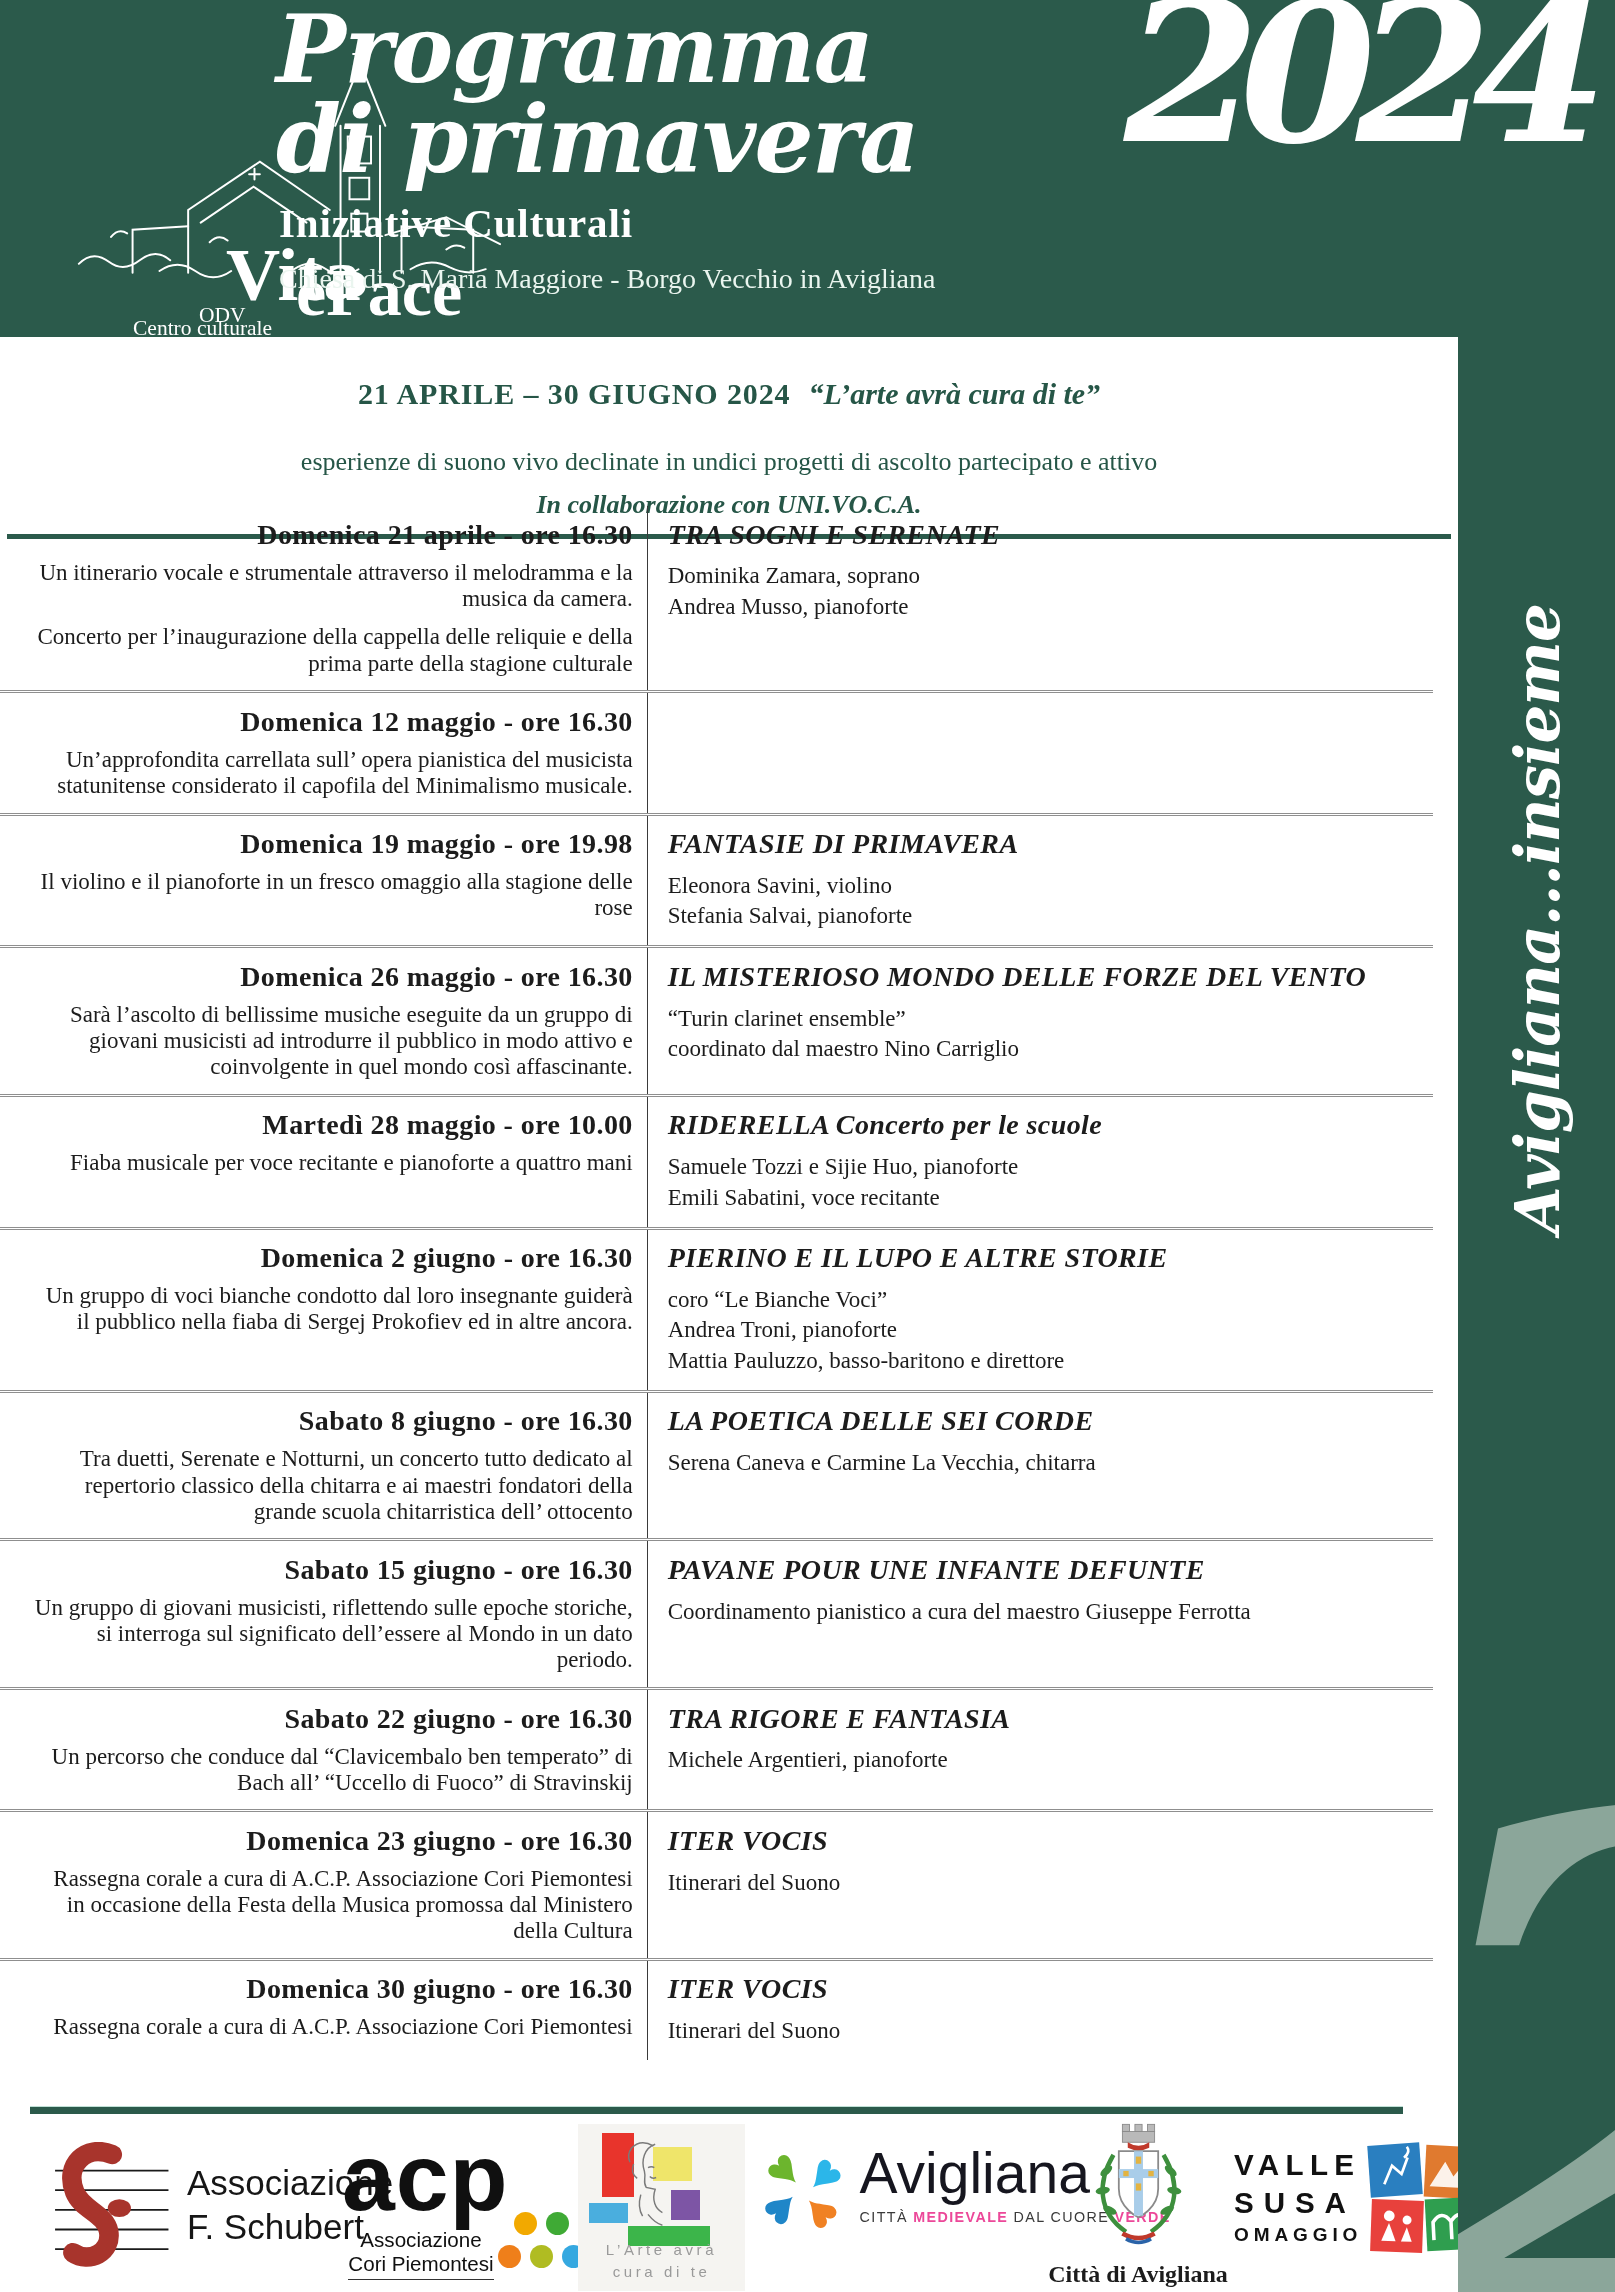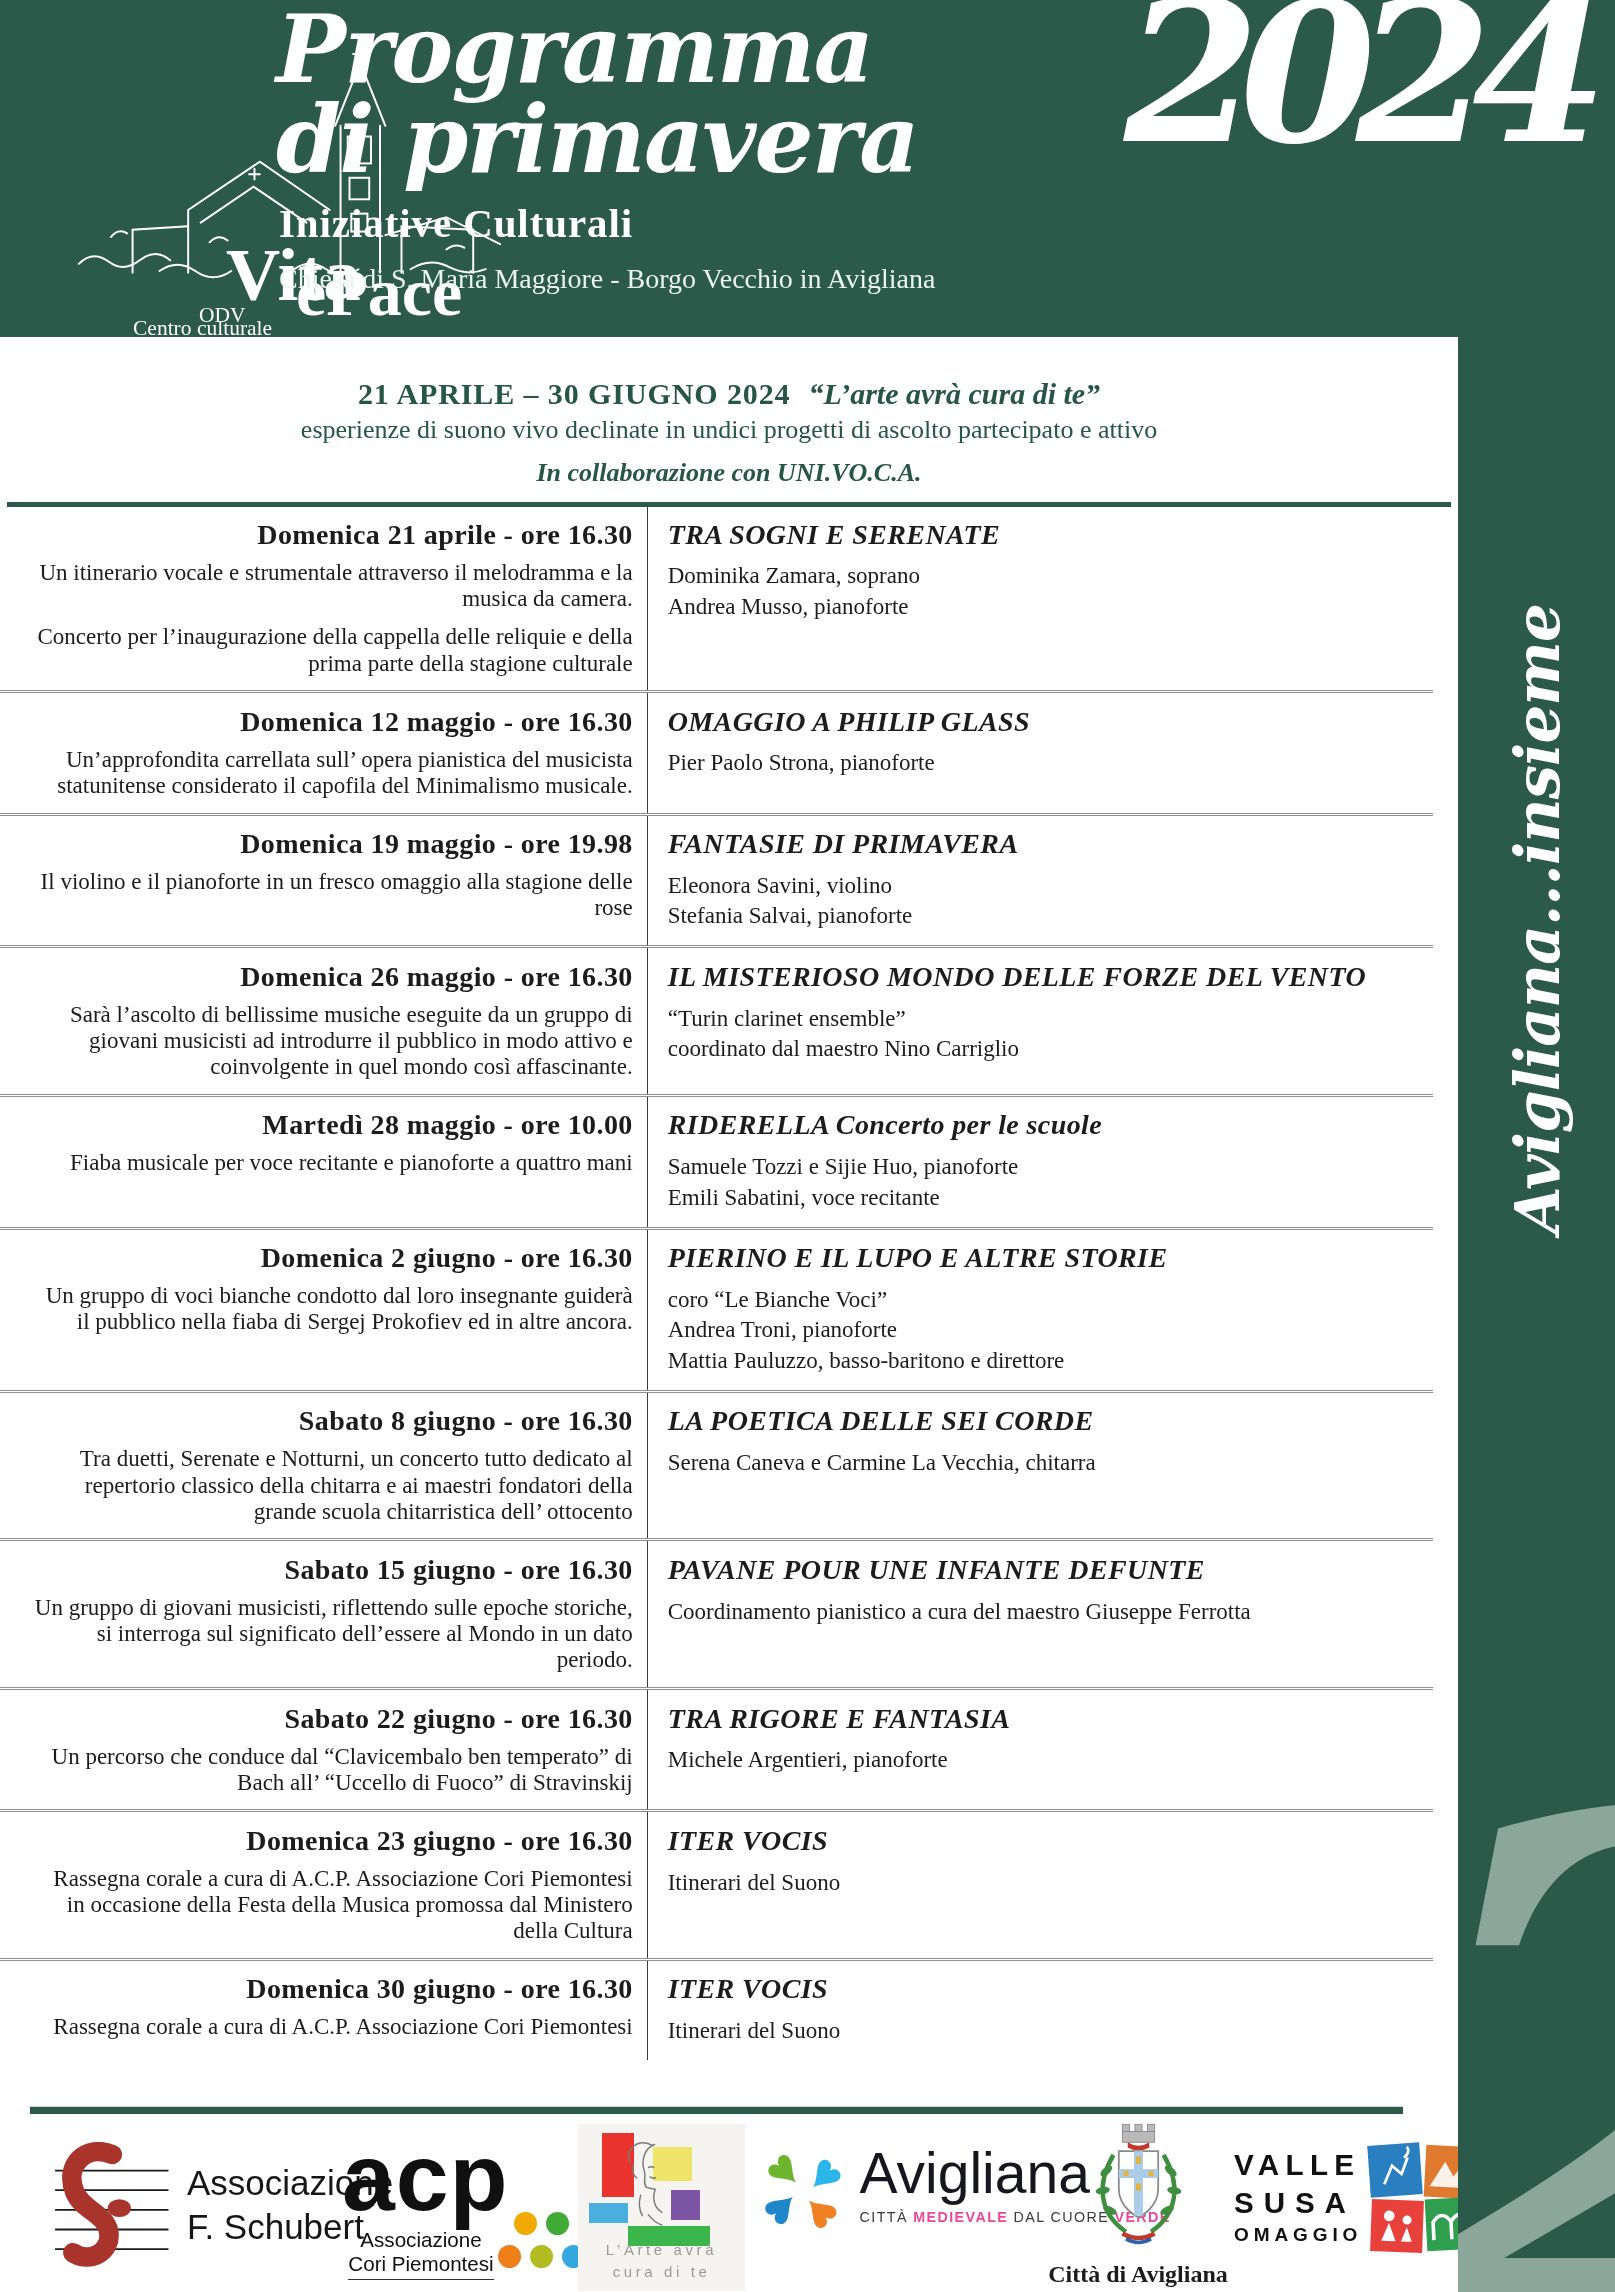--- a/index.html
+++ b/index.html
@@ -24,21 +24,21 @@
     position:absolute;left:1124px;top:-25px;width:358px;text-align:left;
     font-size:195px;font-style:italic;font-weight:700;letter-spacing:-19.7px;
     font-family:"DejaVu Serif",serif;line-height:1;
   }
   .subtitle{position:absolute;left:279px;top:199px;font-size:41px;font-weight:700;letter-spacing:0.9px;}
   .venue{position:absolute;left:279px;top:263px;font-size:28px;color:#eaf5ef;}
   
   .intro{position:absolute;top:337px;left:0;width:1458px;text-align:center;color:#265647;}
   .intro-l1{margin-top:40px;font-size:30px;font-weight:700;letter-spacing:0.9px;}
   .intro-quote{font-style:italic;margin-left:18px;letter-spacing:0;}
-  .intro-l2{margin-top:4px;font-size:26px;}
+  .intro-l2{margin-top:36px;font-size:26px;}
   .intro-l3{margin-top:12.5px;font-size:26px;font-weight:700;font-style:italic;}
   .intro-rule{height:5.4px;background:#2b5a4b;margin:14.3px 7.2px 0 7.2px;}
   
   .events{position:absolute;top:506px;left:0;width:1433px;}
   .event-row{display:flex;align-items:stretch;}
   .event-row + .event-row{border-top:3.6px double #8f8f8f;}
   .cell-left{
     width:648px;flex:0 0 648px;box-sizing:border-box;border-right:1.8px solid #3a3a3a;
     padding:12.5px 14.3px 13.4px 30px;text-align:right;
   }
@@ -170,26 +170,20 @@
     </div>
   </div>
 
   <div class="event-row">
     <div class="cell-left">
       <div class="event-date">Domenica 12 maggio - ore 16.30</div>
       <div class="event-desc">
           <p>Un’approfondita carrellata sull’ opera pianistica del musicista statunitense considerato il capofila del Minimalismo musicale.</p>
         </div>
     </div>
-    <div class="cell-right">
-      <div class="event-title">OMAGGIO A PHILIP GLASS</div>
-      <div class="event-performers">
-          <div class="performer">Pier Paolo Strona, pianoforte</div>
-        </div>
-    </div>
   </div>
 
   <div class="event-row">
     <div class="cell-left">
       <div class="event-date">Domenica 19 maggio - ore 19.98</div>
       <div class="event-desc">
           <p>Il violino e il pianoforte in un fresco omaggio alla stagione delle rose</p>
         </div>
     </div>
     <div class="cell-right">

